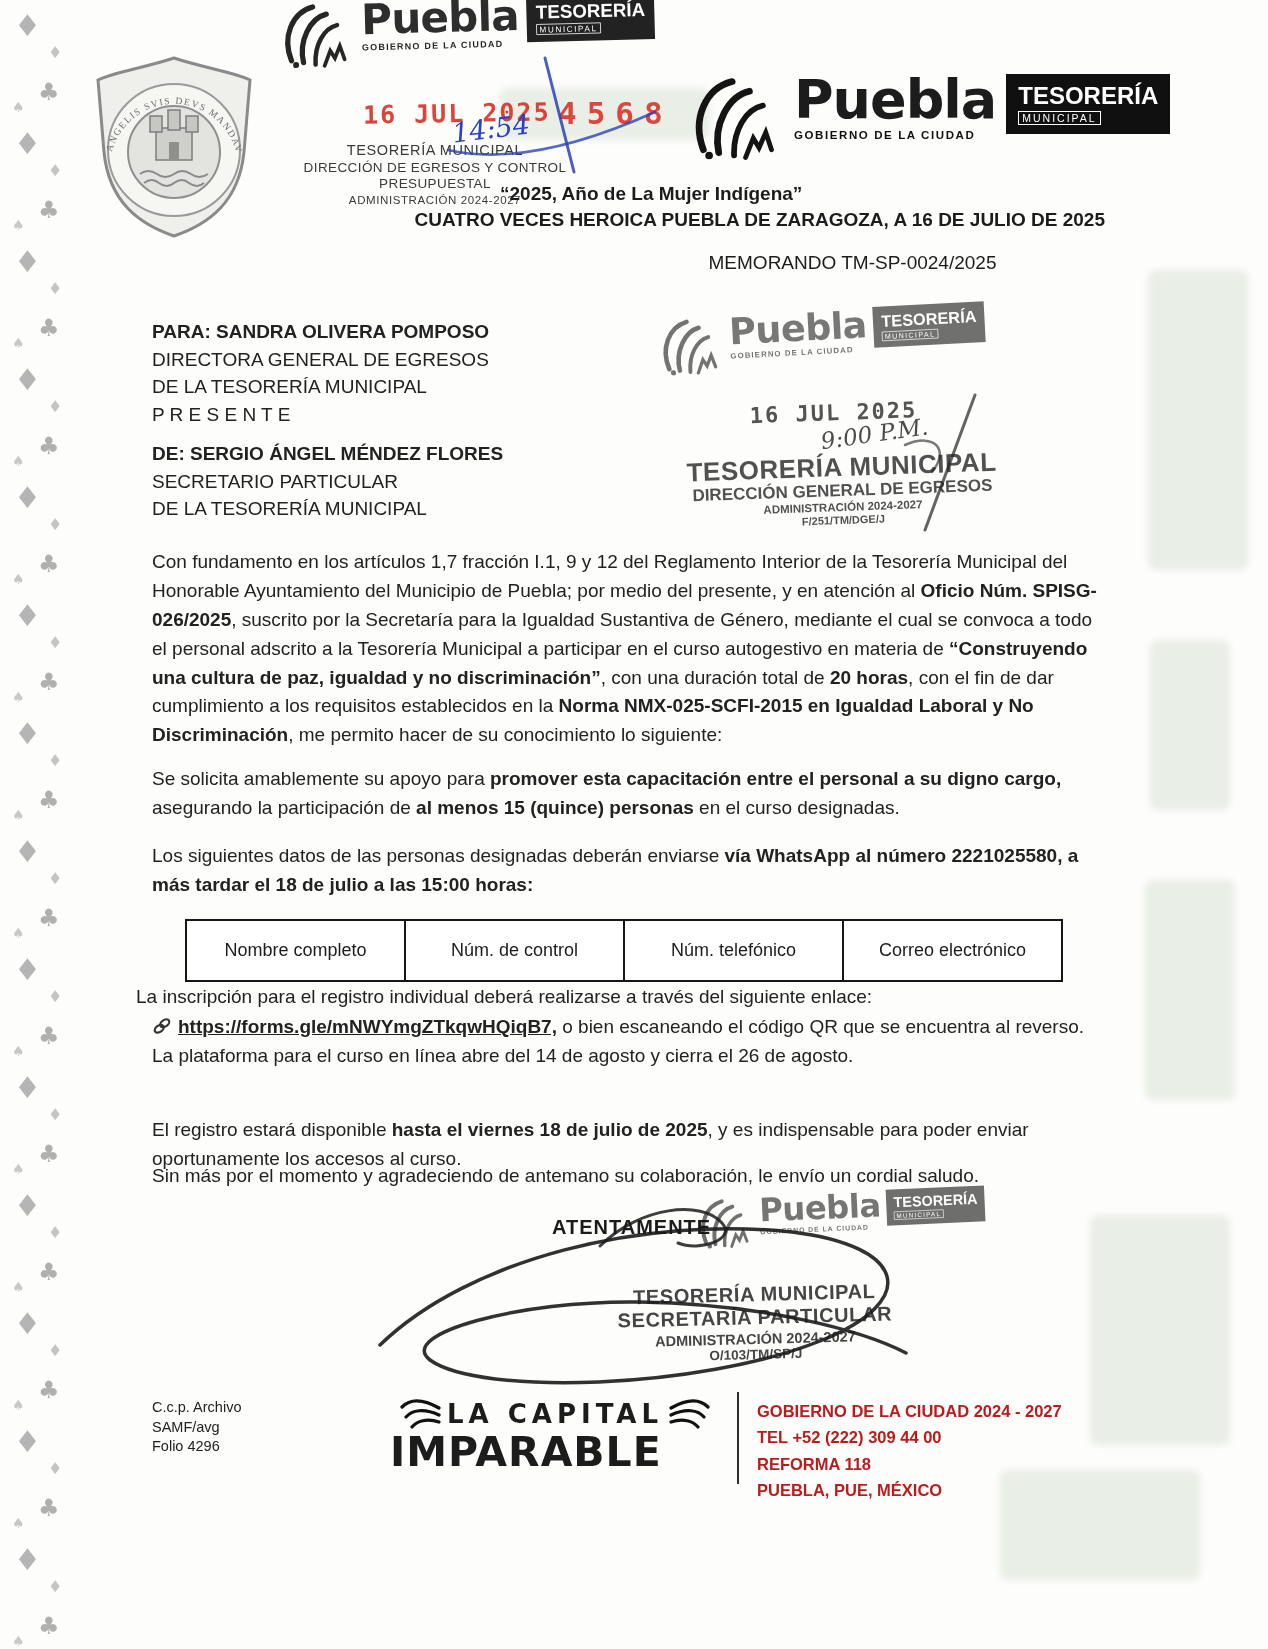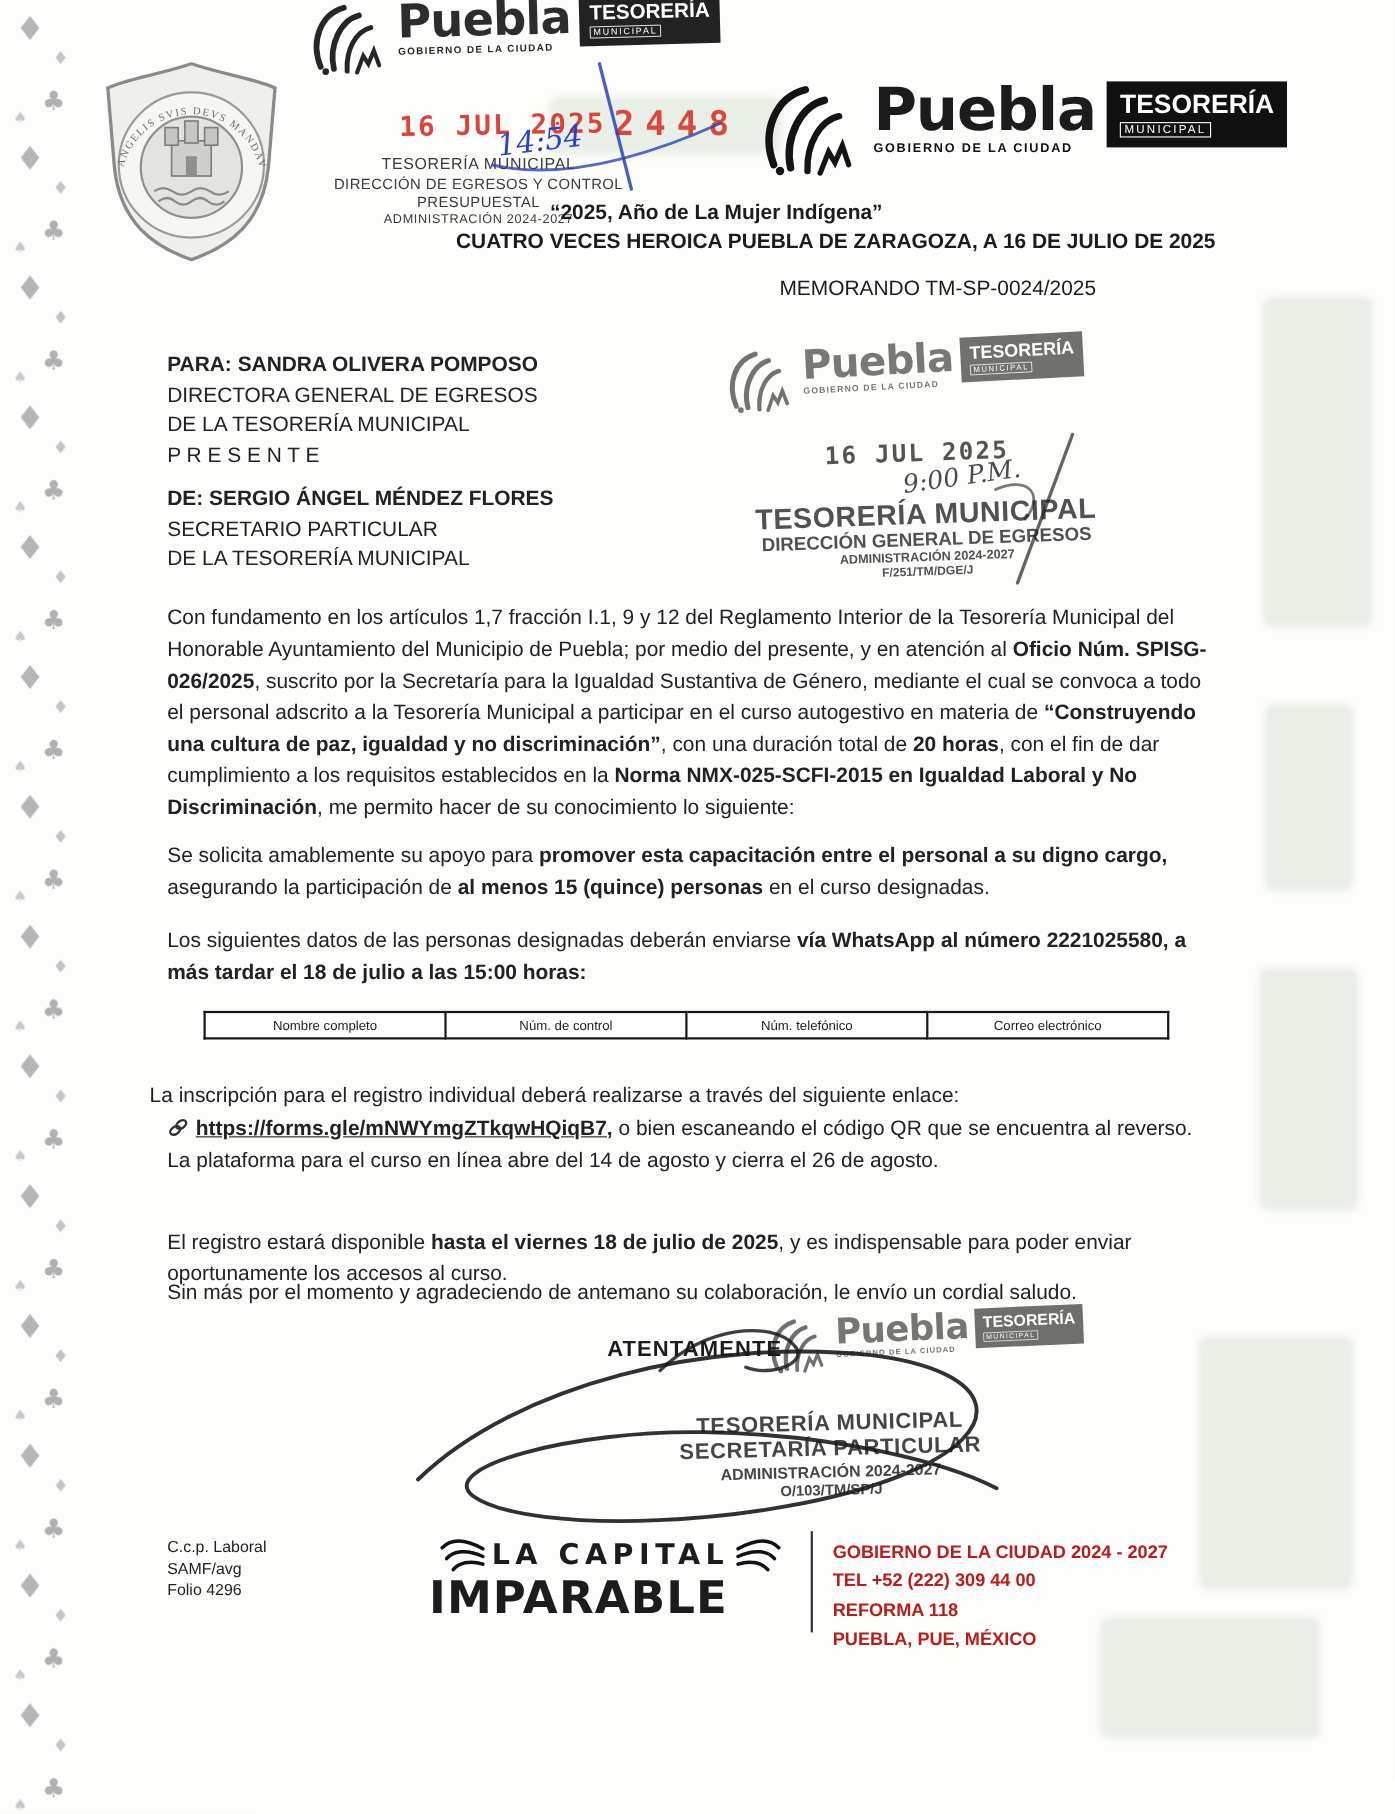--- a/index.html
+++ b/index.html
@@ -35,22 +35,22 @@
   .office .o1 { font-size:14.5px; letter-spacing:.6px; }
   .office .o2, .office .o3 { font-size:13.5px; letter-spacing:.4px; }
   .office .o4 { font-size:11.5px; letter-spacing:.6px; }
 
   .stamp-mono { font-family:"DejaVu Sans Mono", monospace; font-weight:bold; }
   .handwrite { font-family:"DejaVu Serif", serif; font-style:italic; }
 
   
   .data-table { border-collapse:collapse; background:#fff; }
   .data-table th {
-    border:2px solid #161616; font-weight:normal; font-size:12px;
-    padding:4px 0; width:219px; text-align:center; color:#1c1c1c;
+    border:2px solid #161616; font-weight:normal; font-size:18px;
+    padding:19px 0; width:219px; text-align:center; color:#1c1c1c;
   }
 
   
   .rstamp { width:370px; height:220px; transform:rotate(-2deg); opacity:.82; }
   .rstamp .rl { position:absolute; left:0; width:370px; text-align:center; color:#2c2c2c; }
 
   
   .cstamp { width:290px; text-align:center; color:#2c2c2c; opacity:.88; transform:rotate(-1.5deg); }
   .cstamp .c1, .cstamp .c2 { font-weight:bold; font-size:20px; letter-spacing:.6px; line-height:1.15; }
   .cstamp .c3 { font-weight:bold; font-size:14.5px; margin-top:2px; }
@@ -156,21 +156,21 @@
       <div class="pgov">GOBIERNO DE LA CIUDAD</div>
     </div>
     <div class="pbadge">
       <span class="pbadge-t">TESORERÍA</span>
       <span class="pbadge-m">MUNICIPAL</span>
     </div>
   </div>
 
   <div class="abs stamp-mono" style="left:363px;top:99px;font-size:25px;letter-spacing:2px;color:#d8352b;transform:rotate(-1deg);opacity:.92">16 JUL 2025</div>
   <div class="abs handwrite" style="left:452px;top:113px;font-size:27px;color:#2741c9;transform:rotate(-7deg)">14:54</div>
-  <div class="abs stamp-mono" style="left:558px;top:95px;font-size:31px;letter-spacing:10px;color:#d8352b;opacity:.9">2448</div>
+  <div class="abs stamp-mono" style="left:558px;top:95px;font-size:31px;letter-spacing:10px;color:#d8352b;opacity:.9">4568</div>
 
   <div class="abs office" style="left:285px;top:142px;width:300px">
     <div class="o1">TESORERÍA MUNICIPAL</div>
     <div class="o2">DIRECCIÓN DE EGRESOS Y CONTROL</div>
     <div class="o3">PRESUPUESTAL</div>
     <div class="o4">ADMINISTRACIÓN 2024-2027</div>
   </div>
 
   <div class="abs plogo plogo-lg" style="left:688px;top:74px">
     <svg class="picon-lg">
@@ -268,21 +268,21 @@
   </div>
 
   <div class="abs cstamp" style="left:610px;top:1283px">
     <div class="c1">TESORERÍA MUNICIPAL</div>
     <div class="c2">SECRETARÍA PARTICULAR</div>
     <div class="c3">ADMINISTRACIÓN 2024-2027</div>
     <div class="c4">O/103/TM/SP/J</div>
   </div>
 
   <div class="abs ccp" style="left:152px;top:1398px">
-    <div>C.c.p. Laboral</div>
+    <div>C.c.p. Archivo</div>
     <div>SAMF/avg</div>
     <div>Folio 4296</div>
   </div>
 
   <div class="abs" style="left:390px;top:1398px;width:330px">
     <div class="capital-row">
       <svg style="width:42px;height:32px">
           <use href="#wingL"></use>
         </svg>
       <span class="capital-top">LA CAPITAL</span>

